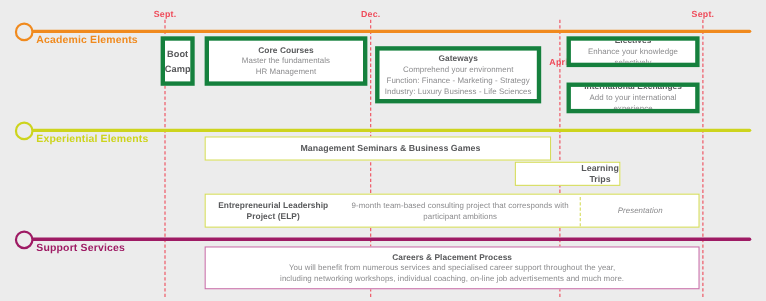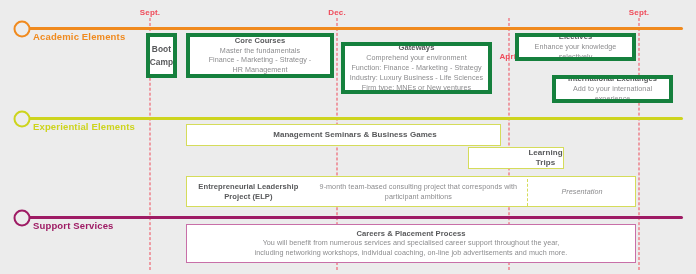--- a/index.html
+++ b/index.html
@@ -137,39 +137,37 @@
   <div class="rail-label academic" style="left:33px; top:31px;">Academic Elements</div>
 
   <div class="box academic bootcamp" style="left:146px; top:33px; width:31px; height:45px;">
     <div class="title">Boot</div>
     <div class="title">Camp</div>
   </div>
 
   <div class="box academic" style="left:186px; top:33px; width:148px; height:45px;">
     <div class="title">Core Courses</div>
     <div class="line">Master the fundamentals</div>
-    <div class="line">Finance - Marketing - Strategy -</div>
     <div class="line">HR Management</div>
   </div>
 
   <div class="box academic" style="left:341px; top:42px; width:151px; height:52px;">
     <div class="title">Gateways</div>
     <div class="line">Comprehend your environment</div>
     <div class="line">Function: Finance - Marketing - Strategy</div>
     <div class="line">Industry: Luxury Business - Life Sciences</div>
-    <div class="line">Firm type: MNEs or New ventures</div>
   </div>
 
   <div class="box academic" style="left:515px; top:33px; width:121px; height:28px;">
     <div class="title">Electives</div>
     <div class="line">Enhance your knowledge selectively</div>
   </div>
 
 
-  <div class="box academic" style="left:515px; top:75px; width:121px; height:28px;margin-left:37px;">
+  <div class="box academic" style="left:515px; top:75px; width:121px; height:28px;">
     <div class="title">International Exchanges</div>
     <div class="line">Add to your international experience</div>
   </div>
 
   <div class="rail experiential" style="left:22px; top:117px; width:661px;"></div>
   <div class="node experiential" style="left:22px; top:118.5px;"></div>
   <div class="rail-label experiential" style="left:33px; top:121px;">Experiential Elements</div>
 
   <div class="box experiential standalone" style="left:186px; top:124px; width:315px; height:22px;">
     <div class="title">Management Seminars &amp; Business Games</div>

